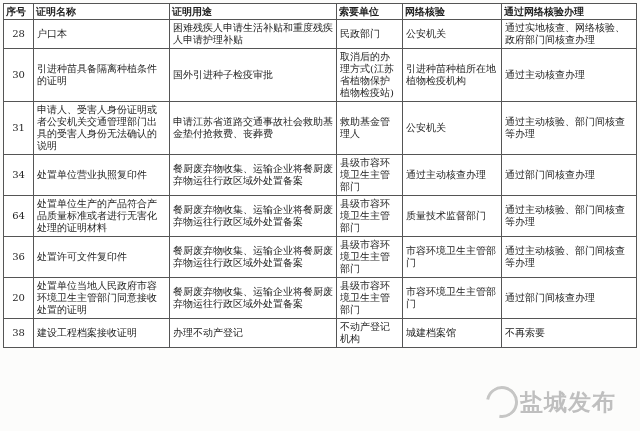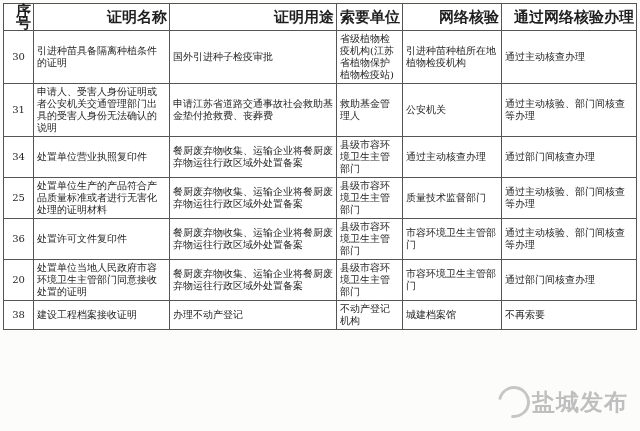--- a/index.html
+++ b/index.html
@@ -27,31 +27,31 @@
   th,td{
     border:1px solid #555;
     font-size:10px;
     line-height:12px;
     padding:2px 3px;
     vertical-align:middle;
     word-break:break-all;
     text-align:left;
   }
   th{
-    font-size:15px;
+    font-size:10px;
     font-weight:bold;
-    text-align:right;
+    text-align:left;
     height:13px;
     padding:1px 2px;
   }
   td{height:20px;}
   td.c-no{text-align:center;}
   .watermark{
     position:absolute;
-    left:498px;top:382px;
+    left:486px;top:382px;
     width:140px;height:40px;
     display:flex;align-items:center;
     opacity:.55;
     pointer-events:none;
   }
   .wm-logo{
     width:26px;height:26px;
     border:3px solid #9a9a9a;
     border-radius:50%;
     border-left-color:transparent;
@@ -86,45 +86,53 @@
         <th>序号</th>
         <th>证明名称</th>
         <th>证明用途</th>
         <th>索要单位</th>
         <th>网络核验</th>
         <th>通过网络核验办理</th>
       </tr>
     </thead>
     <tbody>
         <tr>
+          <td class="c-no">28</td>
+          <td>户口本</td>
+          <td>困难残疾人申请生活补贴和重度残疾人申请护理补贴</td>
+          <td>民政部门</td>
+          <td>公安机关</td>
+          <td>通过实地核查、网络核验、政府部门间核查办理</td>
+        </tr>
+        <tr>
           <td class="c-no">30</td>
           <td>引进种苗具备隔离种植条件的证明</td>
           <td>国外引进种子检疫审批</td>
-          <td>省级植物检疫机构(江苏省植物保护植物检疫站)</td>
+          <td>取消后的办理方式(江苏省植物保护植物检疫站)</td>
           <td>引进种苗种植所在地植物检疫机构</td>
           <td>通过主动核查办理</td>
         </tr>
         <tr>
           <td class="c-no">31</td>
           <td>申请人、受害人身份证明或者公安机关交通管理部门出具的受害人身份无法确认的说明</td>
           <td>申请江苏省道路交通事故社会救助基金垫付抢救费、丧葬费</td>
           <td>救助基金管理人</td>
           <td>公安机关</td>
           <td>通过主动核验、部门间核查等办理</td>
         </tr>
         <tr>
           <td class="c-no">34</td>
           <td>处置单位营业执照复印件</td>
           <td>餐厨废弃物收集、运输企业将餐厨废弃物运往行政区域外处置备案</td>
           <td>县级市容环境卫生主管部门</td>
           <td>通过主动核查办理</td>
           <td>通过部门间核查办理</td>
         </tr>
         <tr>
-          <td class="c-no">25</td>
+          <td class="c-no">64</td>
           <td>处置单位生产的产品符合产品质量标准或者进行无害化处理的证明材料</td>
           <td>餐厨废弃物收集、运输企业将餐厨废弃物运往行政区域外处置备案</td>
           <td>县级市容环境卫生主管部门</td>
           <td>质量技术监督部门</td>
           <td>通过主动核验、部门间核查等办理</td>
         </tr>
         <tr>
           <td class="c-no">36</td>
           <td>处置许可文件复印件</td>
           <td>餐厨废弃物收集、运输企业将餐厨废弃物运往行政区域外处置备案</td>

